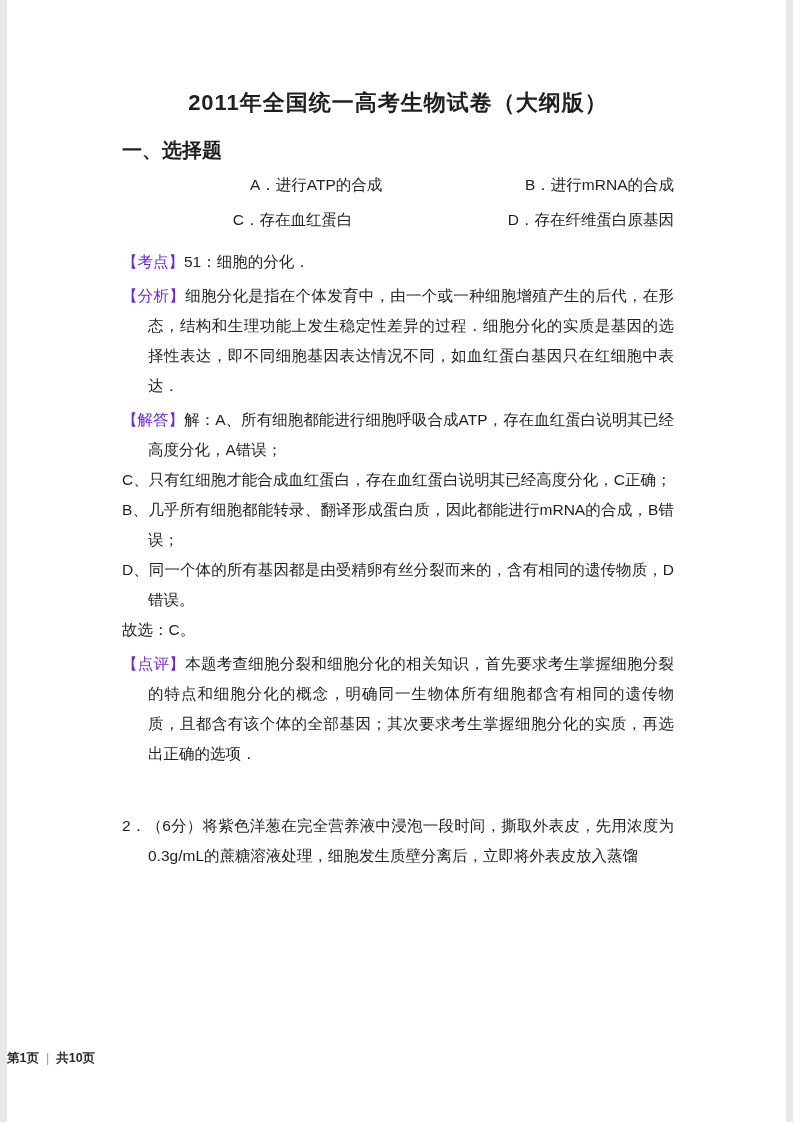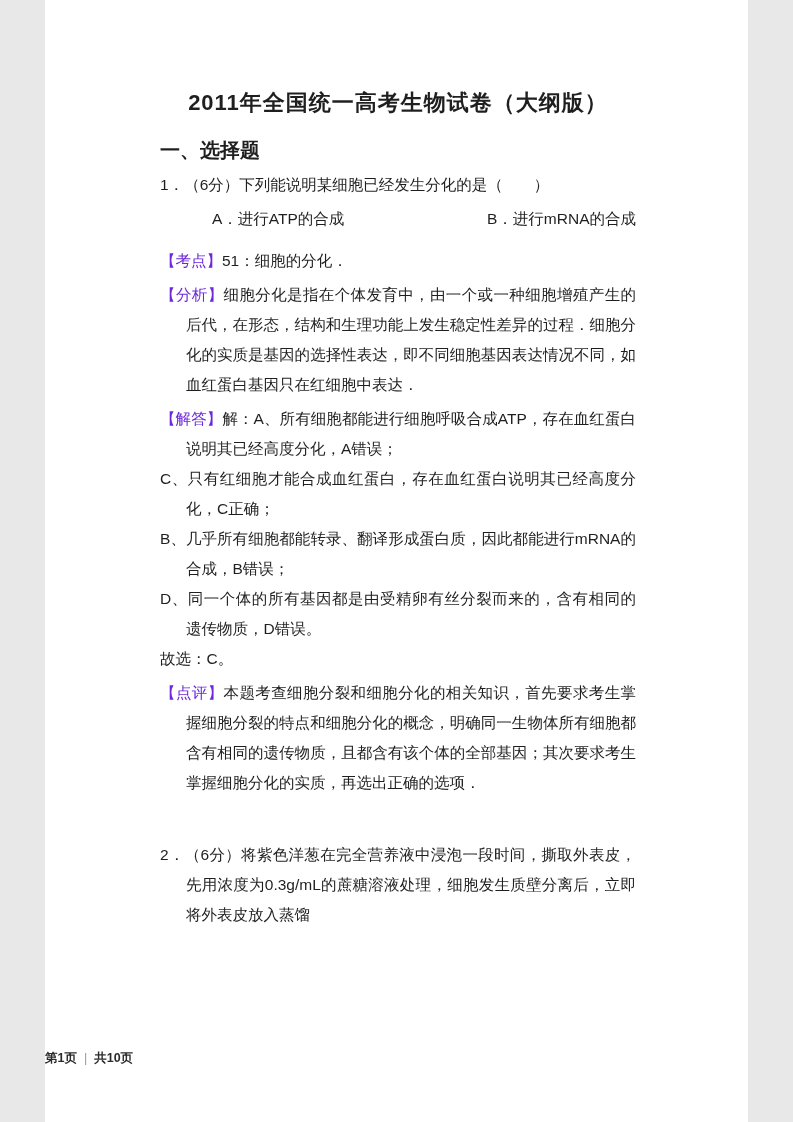--- a/index.html
+++ b/index.html
@@ -1,18 +1,18 @@
 <!DOCTYPE html>
 <html><head>
 <meta charset="utf-8">
 <style>
   html,body { margin:0; padding:0; background:#e8e8e8; }
   .page {
     position:relative;
-    width:703px; height:1122px;
+    width:779px; height:1122px;
     margin:0 auto;
     background:#ffffff;
     font-family:"Liberation Sans","DejaVu Sans",sans-serif;
     color:#1f1f1f;
     overflow:hidden;
     box-sizing:border-box;
   }
   .content { padding:88px 112px 0 115px; }
   .doc-title {
     margin:0 0 20px 0;
@@ -60,26 +60,29 @@
 </head>
 <body>
 
 <div class="page">
   <div class="content">
 
     <h1 class="doc-title">2011年全国统一高考生物试卷（大纲版）</h1>
 
     <div class="section-heading">一、选择题</div>
 
-    <div class="para hang q-stem"><span>1．</span><span>（6分）下列能说明某细胞已经发生分化的是（　　）</span></div>
 
     <div class="options">
       <div class="opt-row">
         <span class="opt">A．进行ATP的合成</span>
         <span class="opt">B．进行mRNA的合成</span>
+      </div>
+      <div class="opt-row">
+        <span class="opt">C．存在血红蛋白</span>
+        <span class="opt">D．存在纤维蛋白原基因</span>
       </div>
     </div>
 
     <div class="para hang block"><span class="blue">【考点】</span><span>51：细胞的分化．</span></div>
 
     <div class="para hang block"><span class="blue">【分析】</span><span>细胞分化是指在个体发育中，由一个或一种细胞增殖产生的后代，在形态，结构和生理功能上发生稳定性差异的过程．细胞分化的实质是基因的选择性表达，即不同细胞基因表达情况不同，如血红蛋白基因只在红细胞中表达．</span></div>
 
     <div class="block">
       <div class="para hang"><span class="blue">【解答】</span><span>解：A、所有细胞都能进行细胞呼吸合成ATP，存在血红蛋白说明其已经高度分化，A错误；</span></div>
       <div class="para hang">C、只有红细胞才能合成血红蛋白，存在血红蛋白说明其已经高度分化，C正确；</div>

